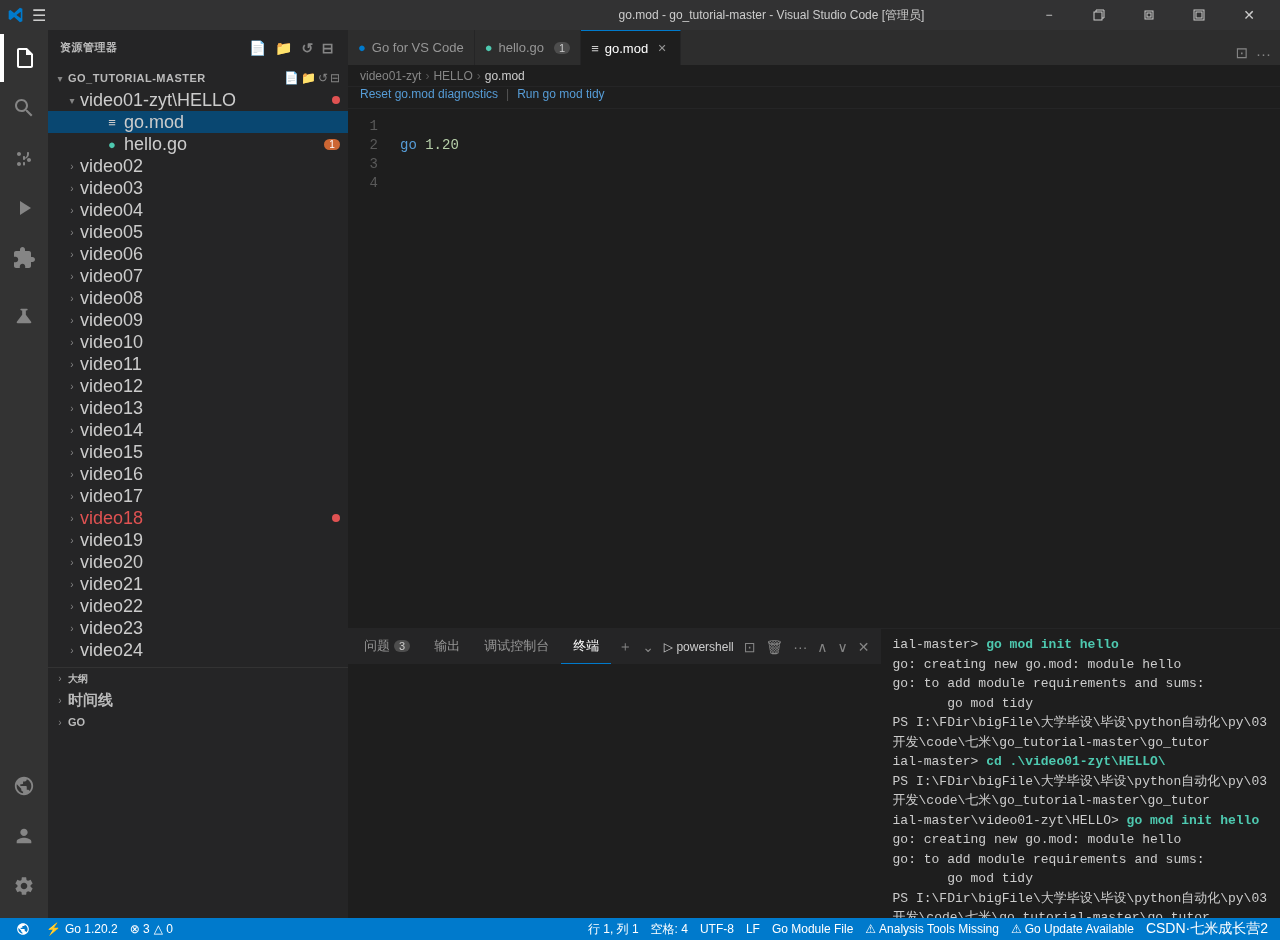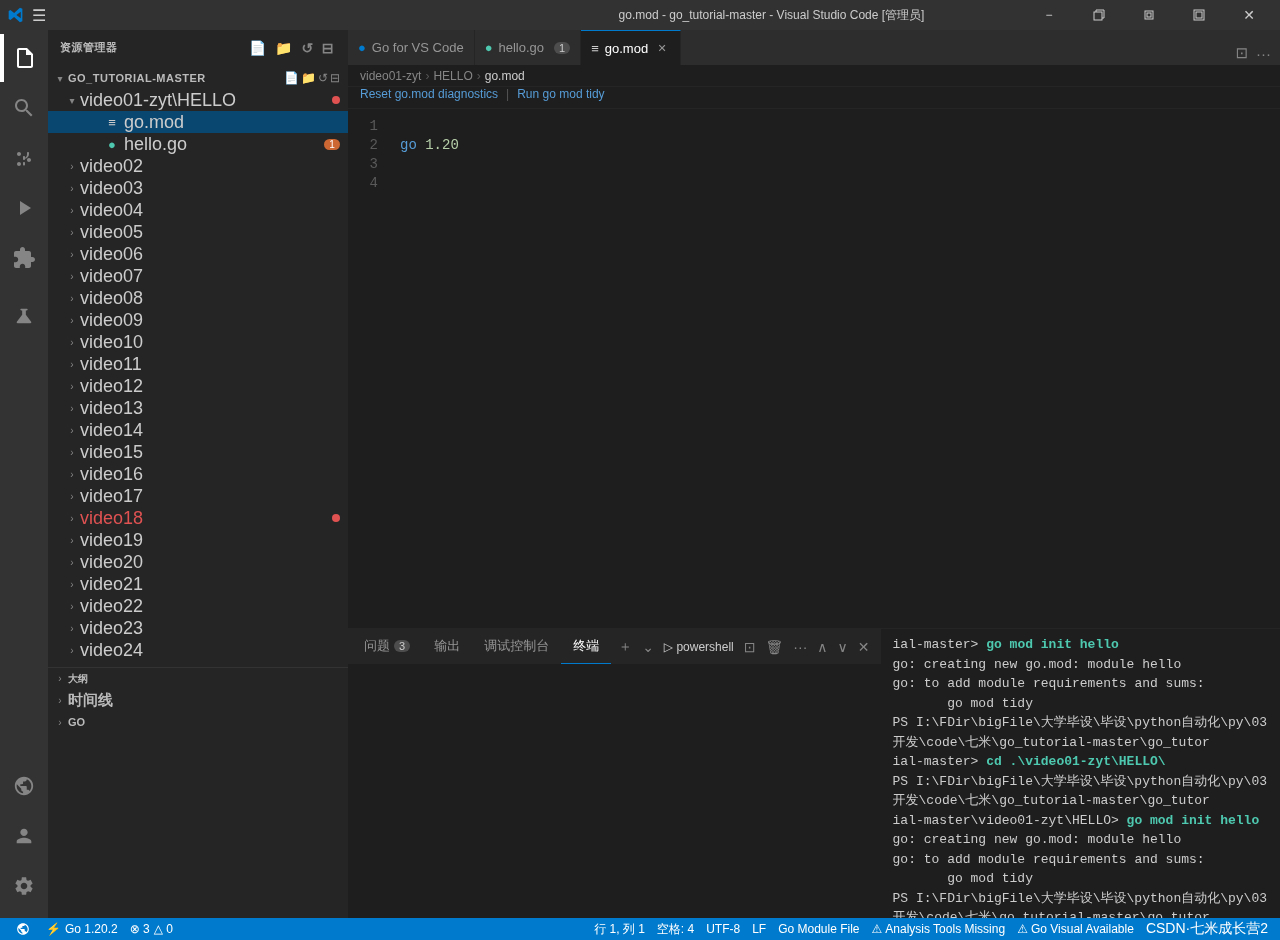--- a/index.html
+++ b/index.html
@@ -791,18 +791,18 @@
   </div>
   <div class="status-item">
     <span>Go Module File</span>
   </div>
   <div class="status-warning">
     <span>⚠</span>
     <span>Analysis Tools Missing</span>
   </div>
   <div class="status-warning">
     <span>⚠</span>
-    <span>Go Visual Available</span>
+    <span>Go Update Available</span>
   </div>
   <div class="status-item" style="font-size:14px;">
     <span>CSDN·七米成长营2</span>
   </div>
 </div>
 
 </body></html>

